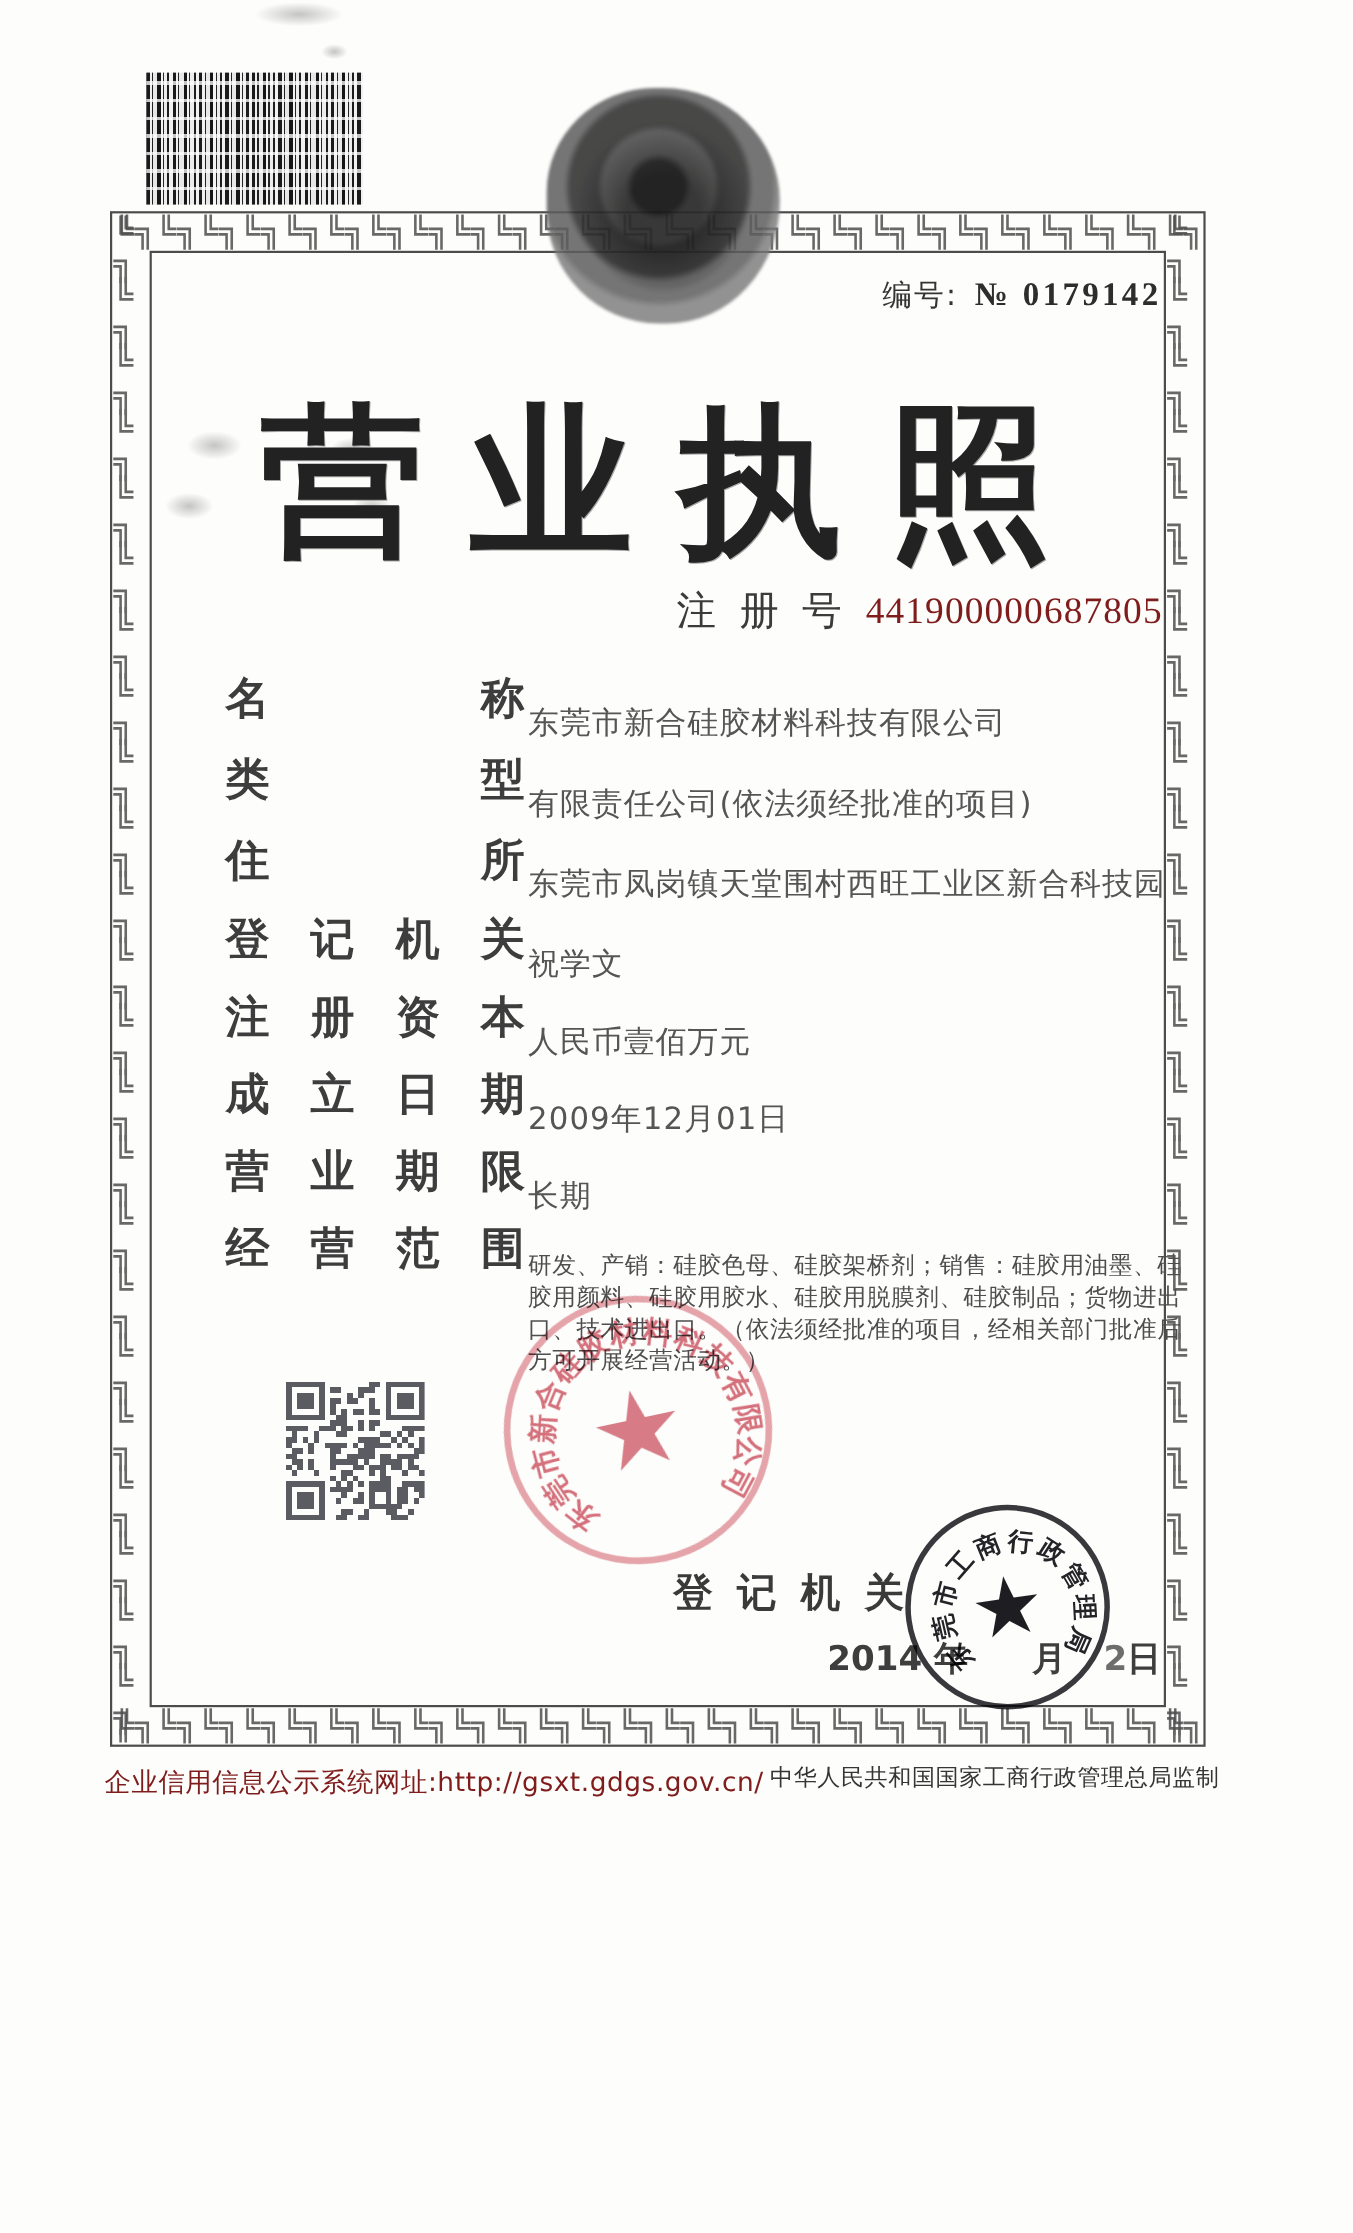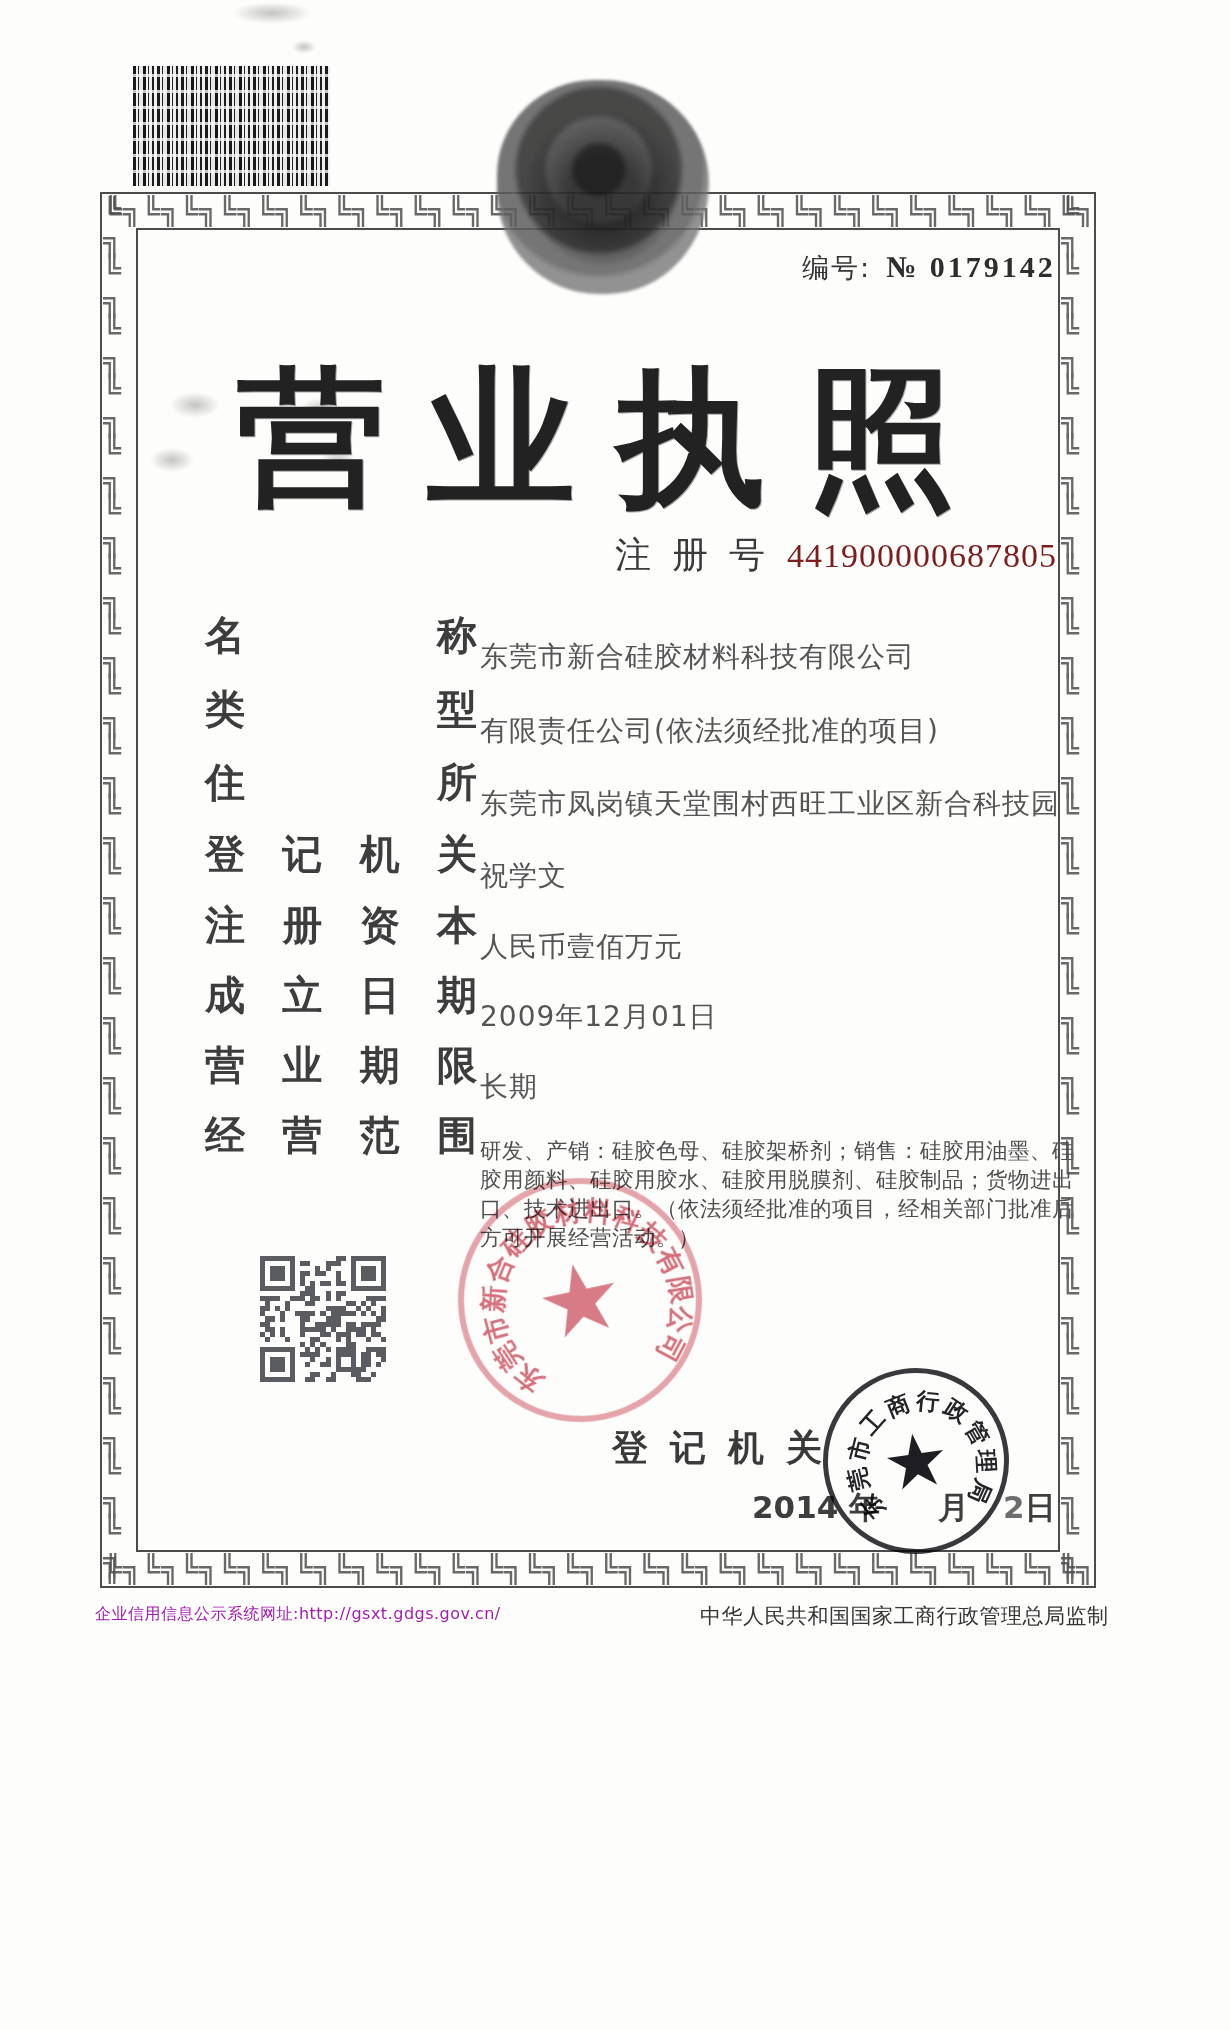--- a/index.html
+++ b/index.html
@@ -112,21 +112,21 @@
   .black-seal .star{font-size:74px;color:#1e1e22;}
 
   
   .registrar{left:612px;top:1424px;font-size:36px;font-weight:600;color:#3a3a3a;letter-spacing:22px;white-space:nowrap;z-index:2;}
   .issue-date{left:752px;top:1487px;white-space:nowrap;z-index:2;font-size:31px;color:#3e3e3e;font-weight:600;}
   .issue-date .gap1{display:inline-block;width:58px;}
   .issue-date .gap2{display:inline-block;width:34px;}
   .issue-date .day-digit{opacity:.75;}
 
   
-  .footer-left{left:95px;top:1604px;font-size:16px;color:#a21caf;letter-spacing:.5px;z-index:2;}
+  .footer-left{left:95px;top:1604px;font-size:24px;color:#7f1d1d;letter-spacing:.5px;z-index:2;}
   .footer-right{left:700px;top:1602px;font-size:21px;color:#353535;letter-spacing:.5px;z-index:2;}
 </style>
 </head>
 <body>
 
 <div class="smudge" style="left:232px;top:2px;width:80px;height:22px;"></div>
 <div class="smudge" style="left:292px;top:40px;width:24px;height:14px;"></div>
 <div class="smudge" style="left:170px;top:392px;width:50px;height:26px;"></div>
 <div class="smudge" style="left:300px;top:398px;width:40px;height:22px;"></div>
 <div class="smudge" style="left:150px;top:448px;width:44px;height:24px;"></div>

